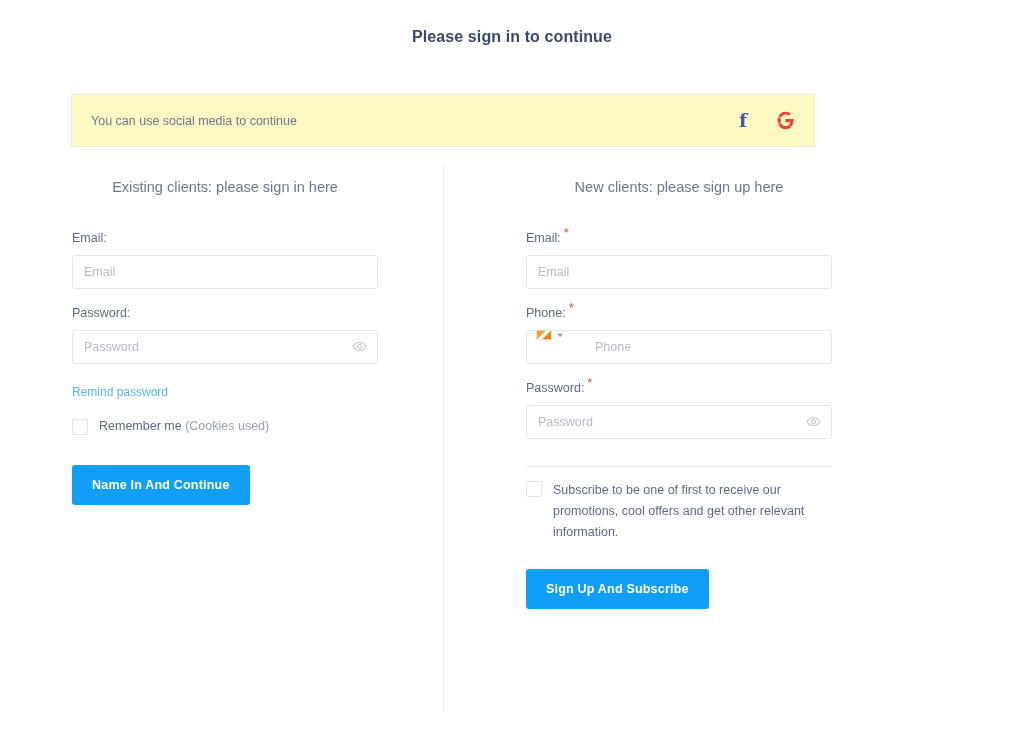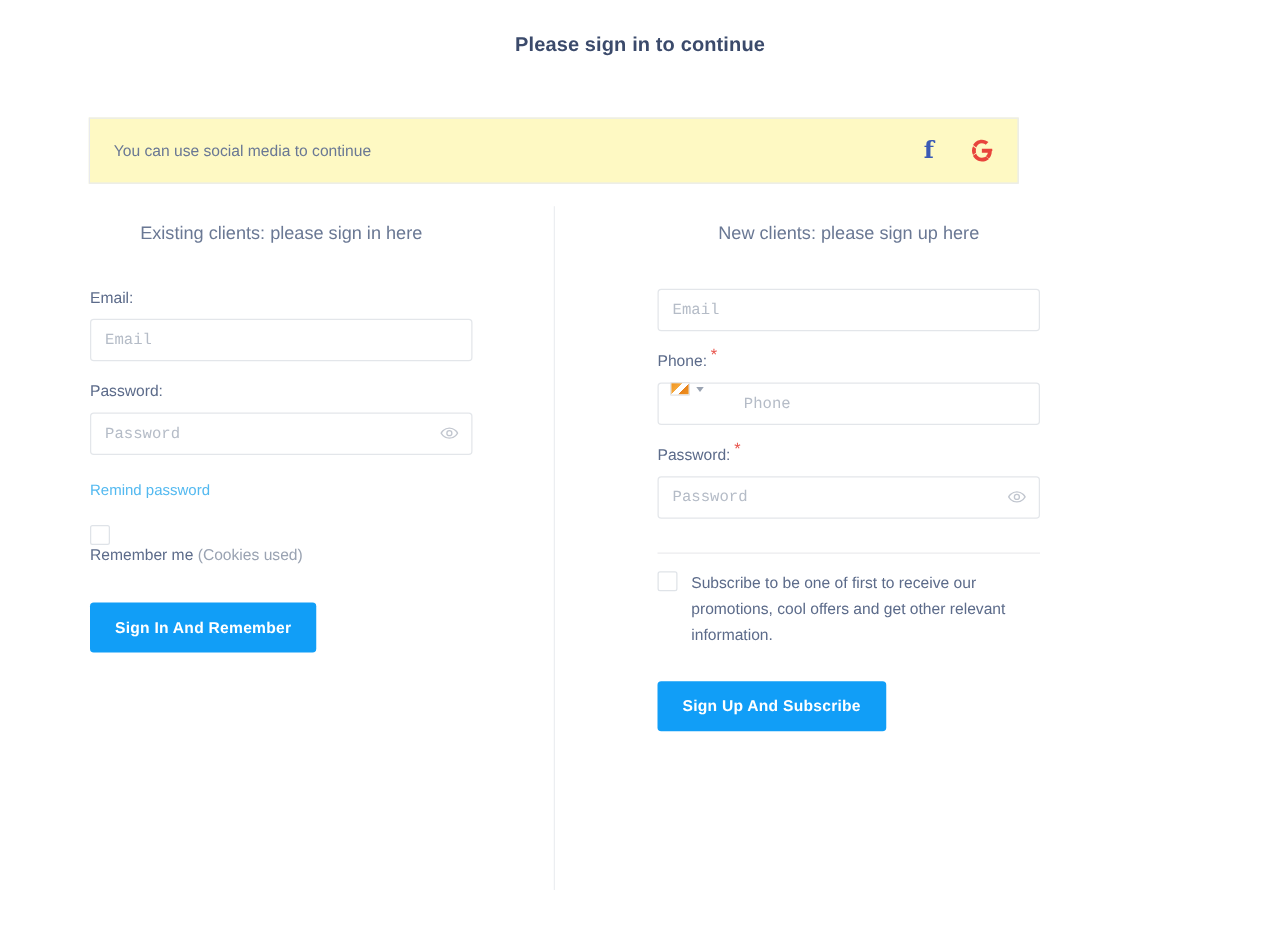--- a/index.html
+++ b/index.html
@@ -111,21 +111,21 @@
     vertical-align: super;
     line-height: 0;
     margin-left: 3px;
   }
   .input {
     width: 100%;
     height: 34px;
     border: 1px solid #e3e6ea;
     border-radius: 3px;
     background: #fff;
-    font-family: Liberation Mono, monospace;
+    font-family: Liberation Sans, sans-serif;
     font-size: 12.5px;
     color: #5c6b8a;
     padding: 0 30px 0 11px;
     outline: none;
   }
   .input::placeholder { color: #b5bcc7; }
   .eye-icon {
     position: absolute;
     right: 11px;
     bottom: 10px;
@@ -191,21 +191,21 @@
     cursor: pointer;
   }
   .check-label {
     font-size: 12.5px;
     color: #5c6b8a;
     line-height: 21px;
   }
   .check-label-muted { color: #9aa3b2; }
   .check-label-link { color: #53b9f0; cursor: pointer; }
 
-  .remember-row { margin-top: 18px; flex-direction: column; }
+  .remember-row { margin-top: 18px; }
   .remember-row .check-label { line-height: 16px; }
 
   
   .btn {
     display: inline-block;
     border: none;
     border-radius: 3px;
     background: #119ef7;
     color: #ffffff;
     font-family: "Liberation Sans", sans-serif;
@@ -271,28 +271,29 @@
       </span>
     </div>
 
     <a class="link">Remind password</a>
 
     <div class="check-row remember-row">
       <span class="checkbox"></span>
       <span class="check-label"><span>Remember me </span><span class="check-label-muted">(Cookies used)</span></span>
     </div>
 
-    <button class="btn btn-signin">Sign In And Remember</button>
+    <button class="btn btn-signin">Name In And Continue</button>
   </div>
 
   <div class="col col-right">
     <div class="col-heading">New clients: please sign up here</div>
 
 
     <div class="field">
+      <label class="field-label"><span>Email:</span><span class="req">*</span></label>
       <input class="input" type="text" placeholder="Email" style="">
     </div>
 
     <div class="field phone-wrap">
       <label class="field-label"><span>Phone:</span><span class="req">*</span></label>
       <input class="input phone-input" type="text" placeholder="Phone" style="">
       <span class="flag-box">
         <span class="flag"></span>
         <span class="caret-down"></span>
       </span>

